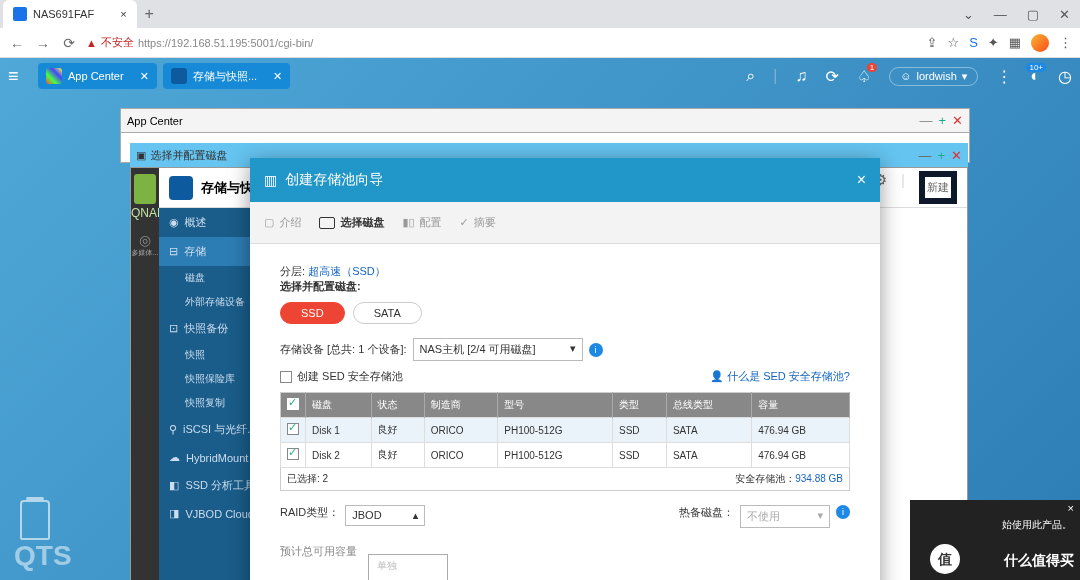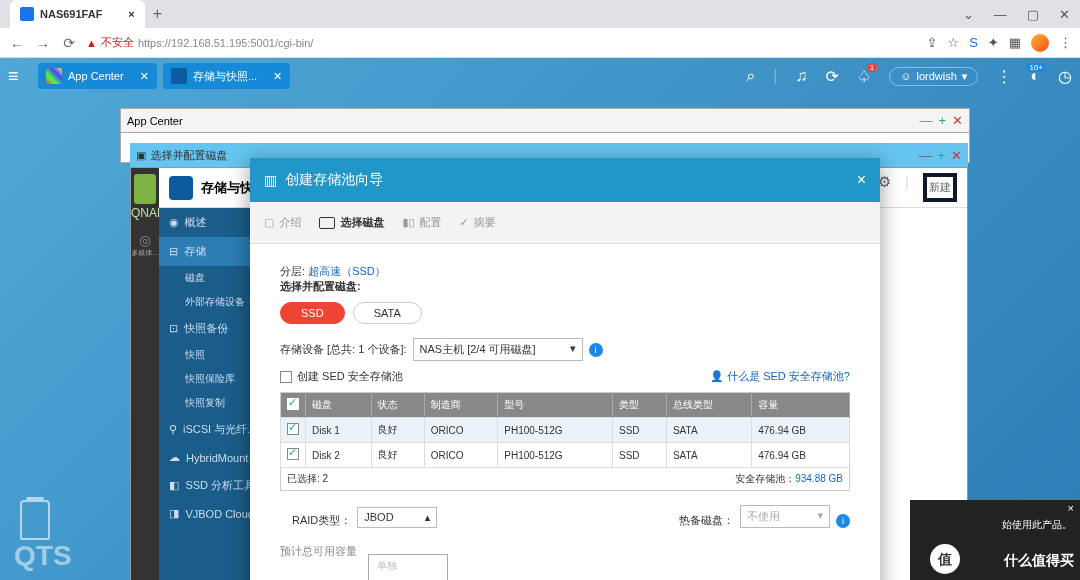--- a/index.html
+++ b/index.html
@@ -1,20 +1,20 @@
 <!DOCTYPE html>
 <html><head>
 <meta charset="utf-8">
 <style>
 * { margin:0; padding:0; box-sizing:border-box; font-family:"Microsoft YaHei",Arial,sans-serif; }
 body { width:1080px; height:580px; background:#f0f0f0; overflow:hidden; position:relative; }
 
 
 .browser-tabs { height:28px; background:#dfe1e5; display:flex; align-items:center; }
-.tab-active { height:28px; background:#fff; border-radius:6px 6px 0 0; display:flex; align-items:center; padding:8px 10px; margin-left:10px; gap:6px;font-weight:bold; }
+.tab-active { height:28px; background:#fff; border-radius:6px 6px 0 0; display:flex; align-items:center; padding:8px 10px; margin-left:3px; gap:6px; }
 .tab-active .favicon { width:14px; height:14px; background:#1a73e8; border-radius:2px; }
 .tab-active span { font-size:11px; color:#333; }
 .tab-close { font-size:12px; color:#666; margin-left:20px; cursor:pointer; }
 .newtab { margin-left:8px; font-size:16px; color:#666; }
 .win-controls { margin-left:auto; display:flex; gap:20px; padding-right:10px; color:#555; font-size:13px; }
 
 .addr-bar { height:30px; background:#fff; display:flex; align-items:center; padding:0 8px; gap:8px; border-bottom:1px solid #ddd; }
 .nav-btn { width:18px; text-align:center; color:#666; font-size:14px; }
 .url-box { flex:1; display:flex; align-items:center; gap:4px; font-size:11px; }
 .warn { color:#c5221f; }
@@ -49,21 +49,21 @@
 .storage-titlebar { position:absolute; top:85px; left:130px; width:838px; height:24px; background:#65c4f0; display:flex; align-items:center; padding:0 6px; font-size:11px; color:#333; }
 .storage-titlebar .wb { margin-left:auto; display:flex; gap:6px; font-size:13px; }
 .storage-win { position:absolute; top:109px; left:130px; width:838px; height:450px; background:#fff; border:1px solid #999; display:flex; }
 .qts-side { width:28px; background:#333; }
 .qts-side .logo { height:30px; background:#7cb342; margin:6px 3px; border-radius:3px; }
 .qts-side .lbl { color:#c5e1a5; font-size:12px; text-align:center; margin-top:-4px; }
 .side-icon { color:#888; text-align:center; margin-top:12px; font-size:14px; }
 .storage-head { position:absolute; top:0; left:28px; right:0; height:40px; border-bottom:1px solid #ddd; display:flex; align-items:center; padding:0 10px; gap:8px; }
 .stor-icon { width:24px; height:24px; background:#0d5a9e; border-radius:4px; }
 .stor-head-right { margin-left:auto; display:flex; gap:14px; color:#666; font-size:15px; }
-.newbtn { border:4px solid #0f172a; padding:3px 2px; font-size:11px; }
+.newbtn { border:6px solid #0f172a; padding:3px 2px; font-size:11px; }
 
 .storage-sidebar { position:absolute; top:40px; left:28px; width:110px; height:410px; background:#1a5d8a; color:#cde; font-size:11px; }
 .sb-item { padding:7px 10px; display:flex; align-items:center; gap:6px; cursor:pointer; }
 .sb-item.active { background:#2d7db5; }
 .sb-sub { padding:5px 10px 5px 26px; font-size:10px; cursor:pointer; }
 .sb-sub.active { background:#3a8ec5; }
 
 
 .modal-overlay { position:absolute; top:100px; left:250px; width:630px; height:480px; background:#fff; box-shadow:0 4px 20px rgba(0,0,0,0.4); }
 .modal-head { height:44px; background:#2196c9; color:#fff; display:flex; align-items:center; padding:0 14px; font-size:14px; }
@@ -85,21 +85,21 @@
 
 table.disk { width:100%; border-collapse:collapse; border:1px solid #ccc; margin-top:6px; }
 table.disk th { background:#888; color:#fff; font-size:10px; font-weight:normal; padding:5px 6px; text-align:left; border-right:1px solid #aaa; }
 table.disk td { font-size:10px; padding:5px 6px; border:1px solid #ddd; }
 table.disk tr.trhover { background:#eaf3fa; }
 .chk { width:12px; height:12px; border:1px solid #888; display:inline-block; background:#fff; position:relative; }
 .chk.on::after { content:"✓"; position:absolute; top:-3px; left:0; font-size:11px; color:#2a8; }
 .tfoot { border:1px solid #ccc; border-top:none; padding:4px 6px; font-size:10px; display:flex; }
 .tfoot .right { margin-left:auto; }
 
-.raid-row { display:flex; align-items:flex-end; gap:6px; margin-top:14px;margin-left:12px; }
+.raid-row { display:flex; align-items:flex-start; gap:6px; margin-top:14px; }
 .raid-sel { border:1px solid #bbb; padding:3px 6px; width:80px; display:flex; background:#fff; }
 .dropdown { position:absolute; top:396px; left:118px; width:80px; background:#fff; border:1px solid #aaa; font-size:10px; z-index:5; }
 .dropdown div { padding:4px 8px; cursor:pointer; }
 .dropdown div.disabled { color:#bbb; }
 
 
 .banner { position:absolute; bottom:0; right:0; width:170px; height:80px; background:#222; color:#fff; font-size:10px; padding:8px; }
 .banner .close { position:absolute; top:2px; right:6px; font-size:11px; }
 .brand-badge { position:absolute; bottom:6px; right:120px; width:30px; height:30px; border-radius:50%; background:#fff; color:#333; font-size:14px; text-align:center; line-height:30px; font-weight:bold; }
 .brand-txt { position:absolute; bottom:10px; right:6px; font-size:14px; font-weight:bold; }

